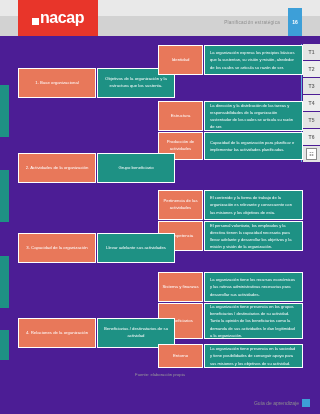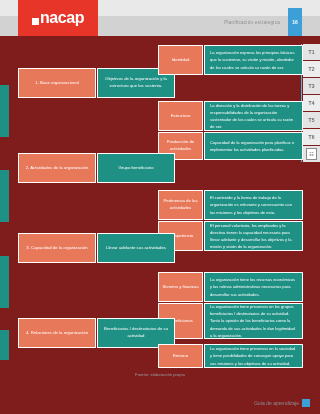--- a/index.html
+++ b/index.html
@@ -3,21 +3,21 @@
 <meta charset="utf-8">
 <title>Planificación estratégica</title>
 <style>
   html,body{margin:0;padding:0;}
   body{
     width:320px;height:414px;overflow:hidden;
     background:#ffffff;
     font-family:"Liberation Sans","DejaVu Sans",sans-serif;
     -webkit-font-smoothing:antialiased;
   }
-  .page{position:relative;width:320px;height:414px;background:#7f1d1d;overflow:hidden;}
+  .page{position:relative;width:320px;height:414px;background:#4c1d95;overflow:hidden;}
 
   
   .hdr{position:absolute;left:0;top:0;width:320px;height:36px;background:#e9e9e9;}
   .hdr-band{position:absolute;left:0;top:16px;width:320px;height:20px;background:#d2d2d2;}
   .logo{position:absolute;left:18px;top:0;width:80px;height:36px;background:#e8352a;
         display:flex;align-items:center;justify-content:center;}
   .logo-mark{display:inline-block;width:7px;height:7px;background:#ffffff;margin-right:1px;
              position:relative;top:3px;}
   .logo-txt{color:#ffffff;font-size:16px;font-weight:700;letter-spacing:-0.4px;line-height:1;}
   .hdr-title{position:absolute;right:40px;top:20px;font-size:4.6px;color:#8e8e8e;

